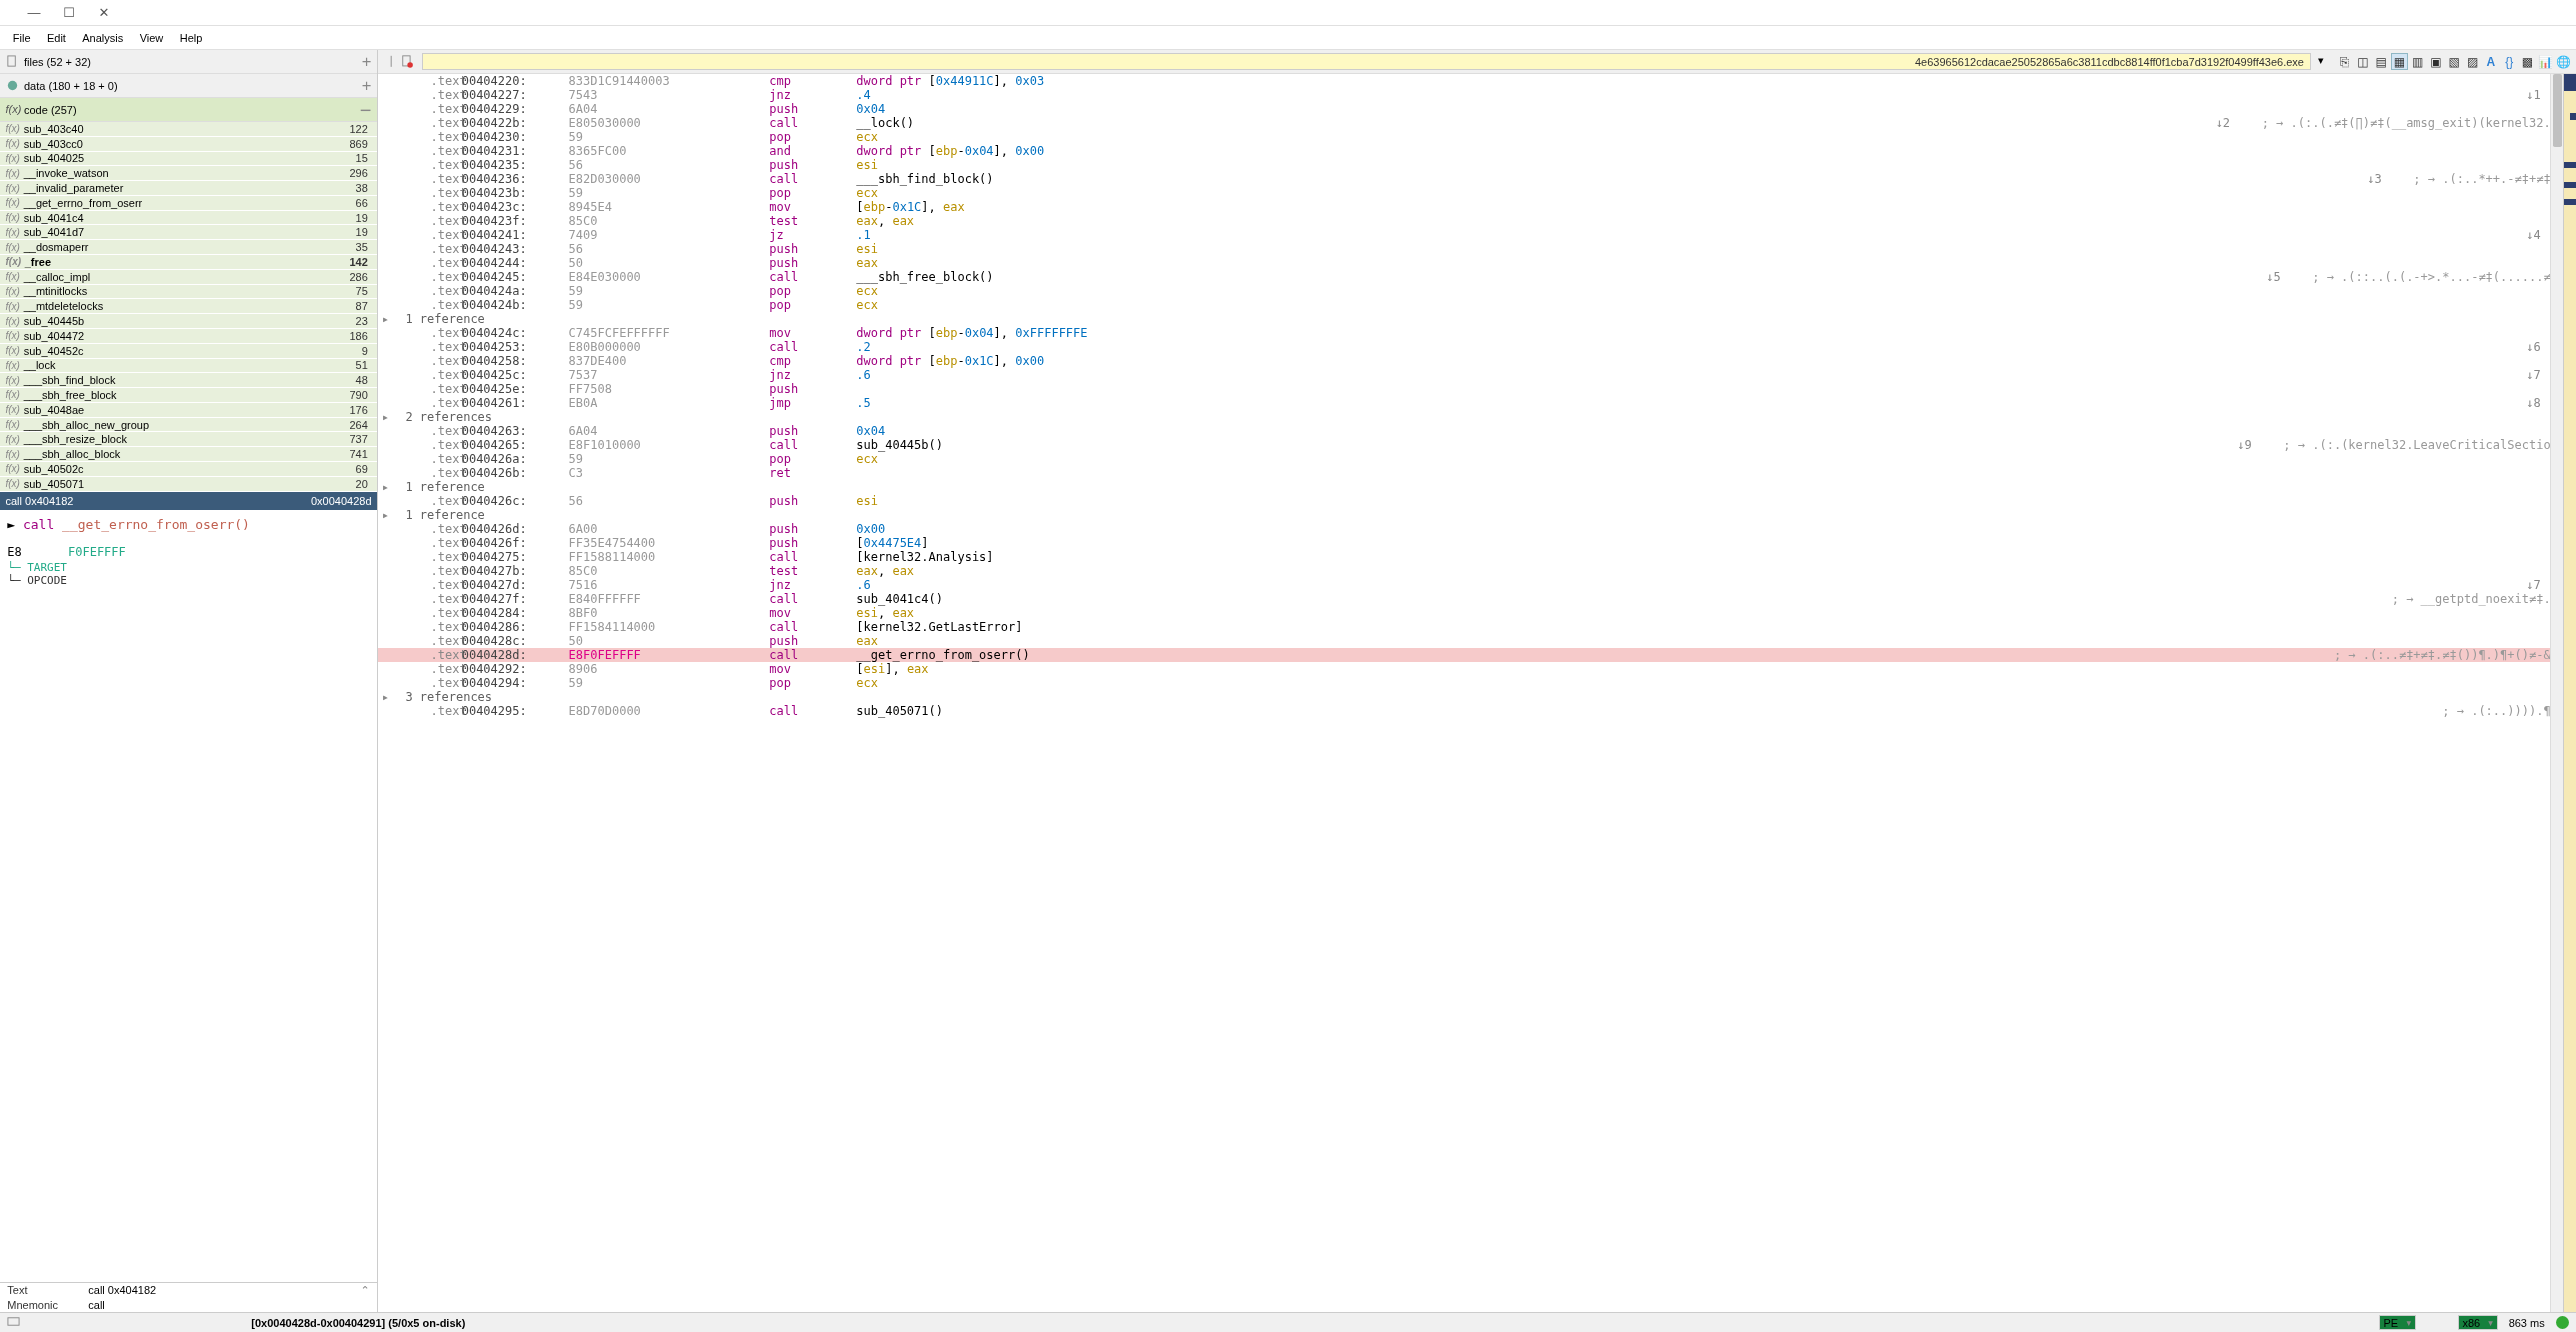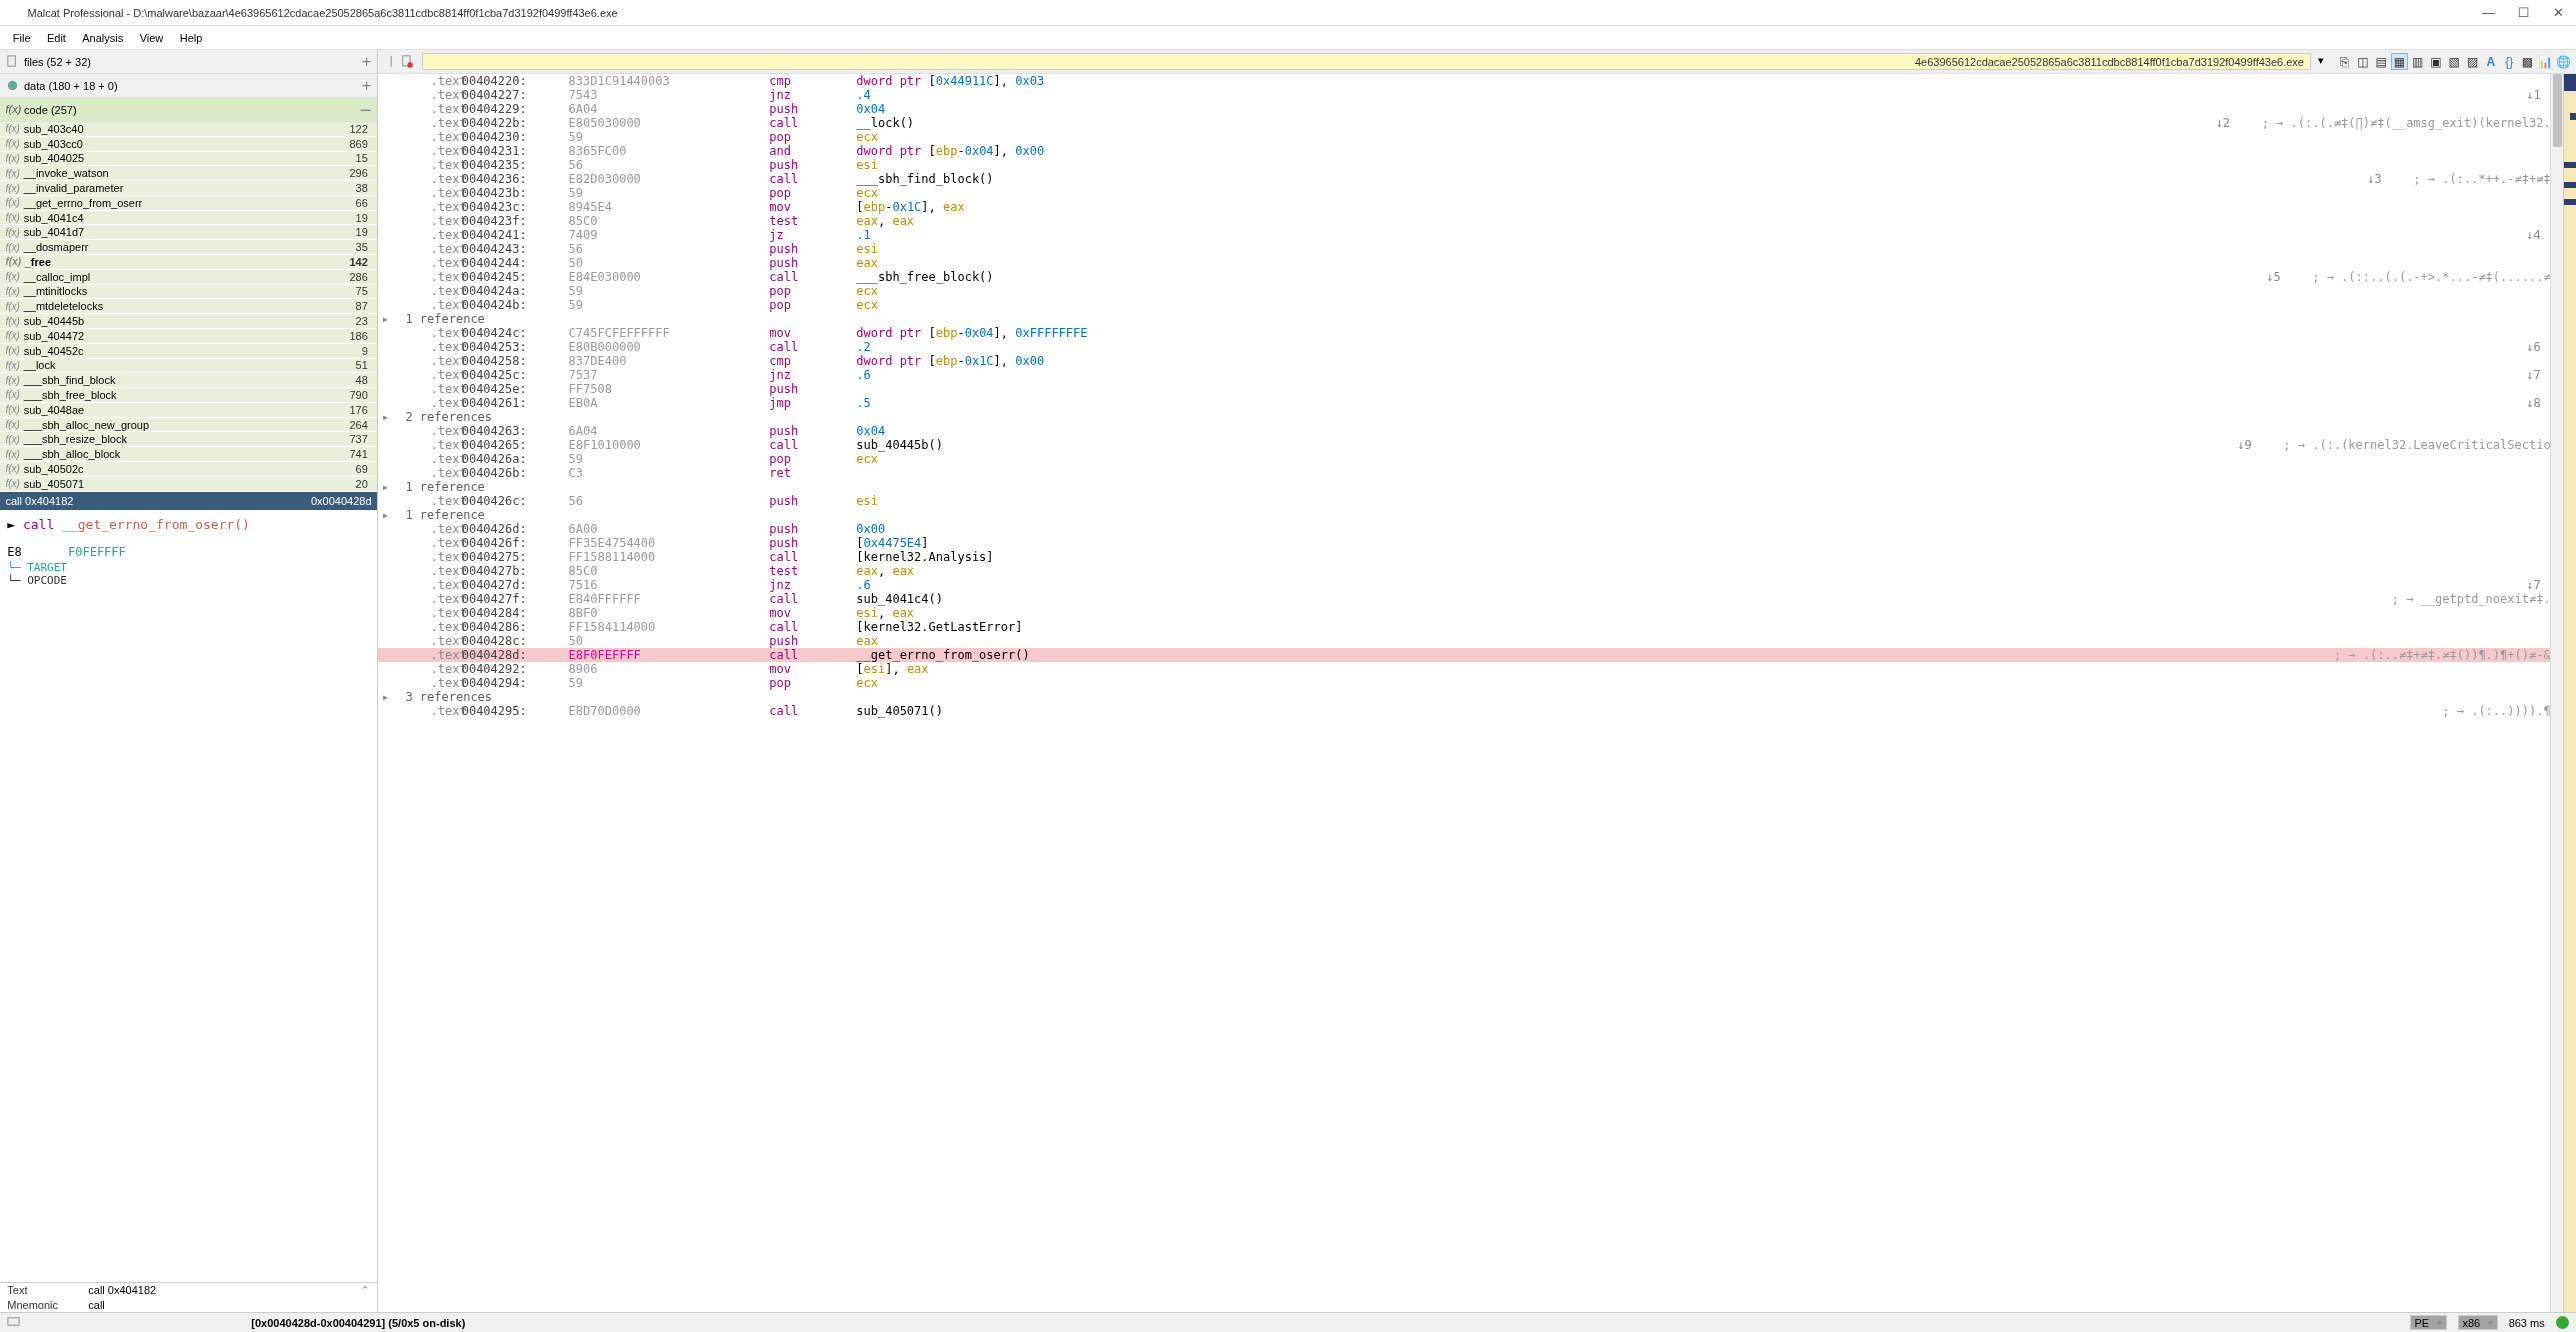--- a/index.html
+++ b/index.html
@@ -77,34 +77,33 @@
 .ref-row .lbl { color: #0070c0; }
 .scroll-strip { position: absolute; right: 0; top: 0; width: 13px; height: 100%; background: #f6e9b6; border-left: 0.9px solid #ccc; }
 .scroll-strip .mark { position: absolute; left: 0; width: 100%; background: #2c3e6f; }
 .scroll-strip .mark2 { position: absolute; right: 0; width: 6.4px; background: #2c3e6f; }
 .scroll-thumb { position: absolute; right: 13px; top: 0; width: 13px; height: 100%; background: #f0f0f0; border-left: 0.9px solid #ddd; }
 .scroll-thumb .thumb { position: absolute; left: 1.8px; width: 9.2px; background: #c0c0c0; border-radius: 1.8px; }
 
 .statusbar { height: 20px; background: #f0f0f0; border-top: 0.9px solid #ccc; display: flex; align-items: center; padding: 0 7.3px; font-size: 11px; gap: 11px; }
 .statusbar .sel-info { font-weight: bold; margin-left: 220px; }
 .statusbar .spacer { flex: 1; }
-.statusbar .drop { border: 0.9px solid #ccc; padding: 0.9px 16.5px 0.9px 3.7px; background: #a3a3a3; position: relative; }
+.statusbar .drop { border: 0.9px solid #ccc; padding: 0.9px 16.5px 0.9px 3.7px; background: #15803d; position: relative; margin-left: 31px; }
 .statusbar .drop::after { content: "▾"; position: absolute; right: 3.7px; top: 0.9px; color: #888; font-size: 9.2px; }
 .statusbar .ok { width: 13px; height: 13px; border-radius: 50%; background: #3a3; display: inline-block; }
 </style>
 </head>
 <body>
 
 <div class="titlebar">
   <span class="cat-icon">
     <svg viewBox="0 0 16 16">
         <path d="M2 2 L5ç 6 L4 10 L8 14 L12 10 L11 6 L14 2 L10 5 L6 5 Z" fill="#e74c3c"></path>
       </svg>
   </span>
-  <span class="title">Malcat Professional - D:\malware\bazaar\4e63965612cdacae25052865a6c3811cdbc8814ff0f1cba7d3192f0499ff43e6.exe</span>
   <div class="winbtns">
     <span class="winbtn">—</span>
     <span class="winbtn">☐</span>
     <span class="winbtn">✕</span>
   </div>
 </div>
 
 <div class="menubar" id="menubar">
     <span class="menuitem">File</span>
     <span class="menuitem">Edit</span>

